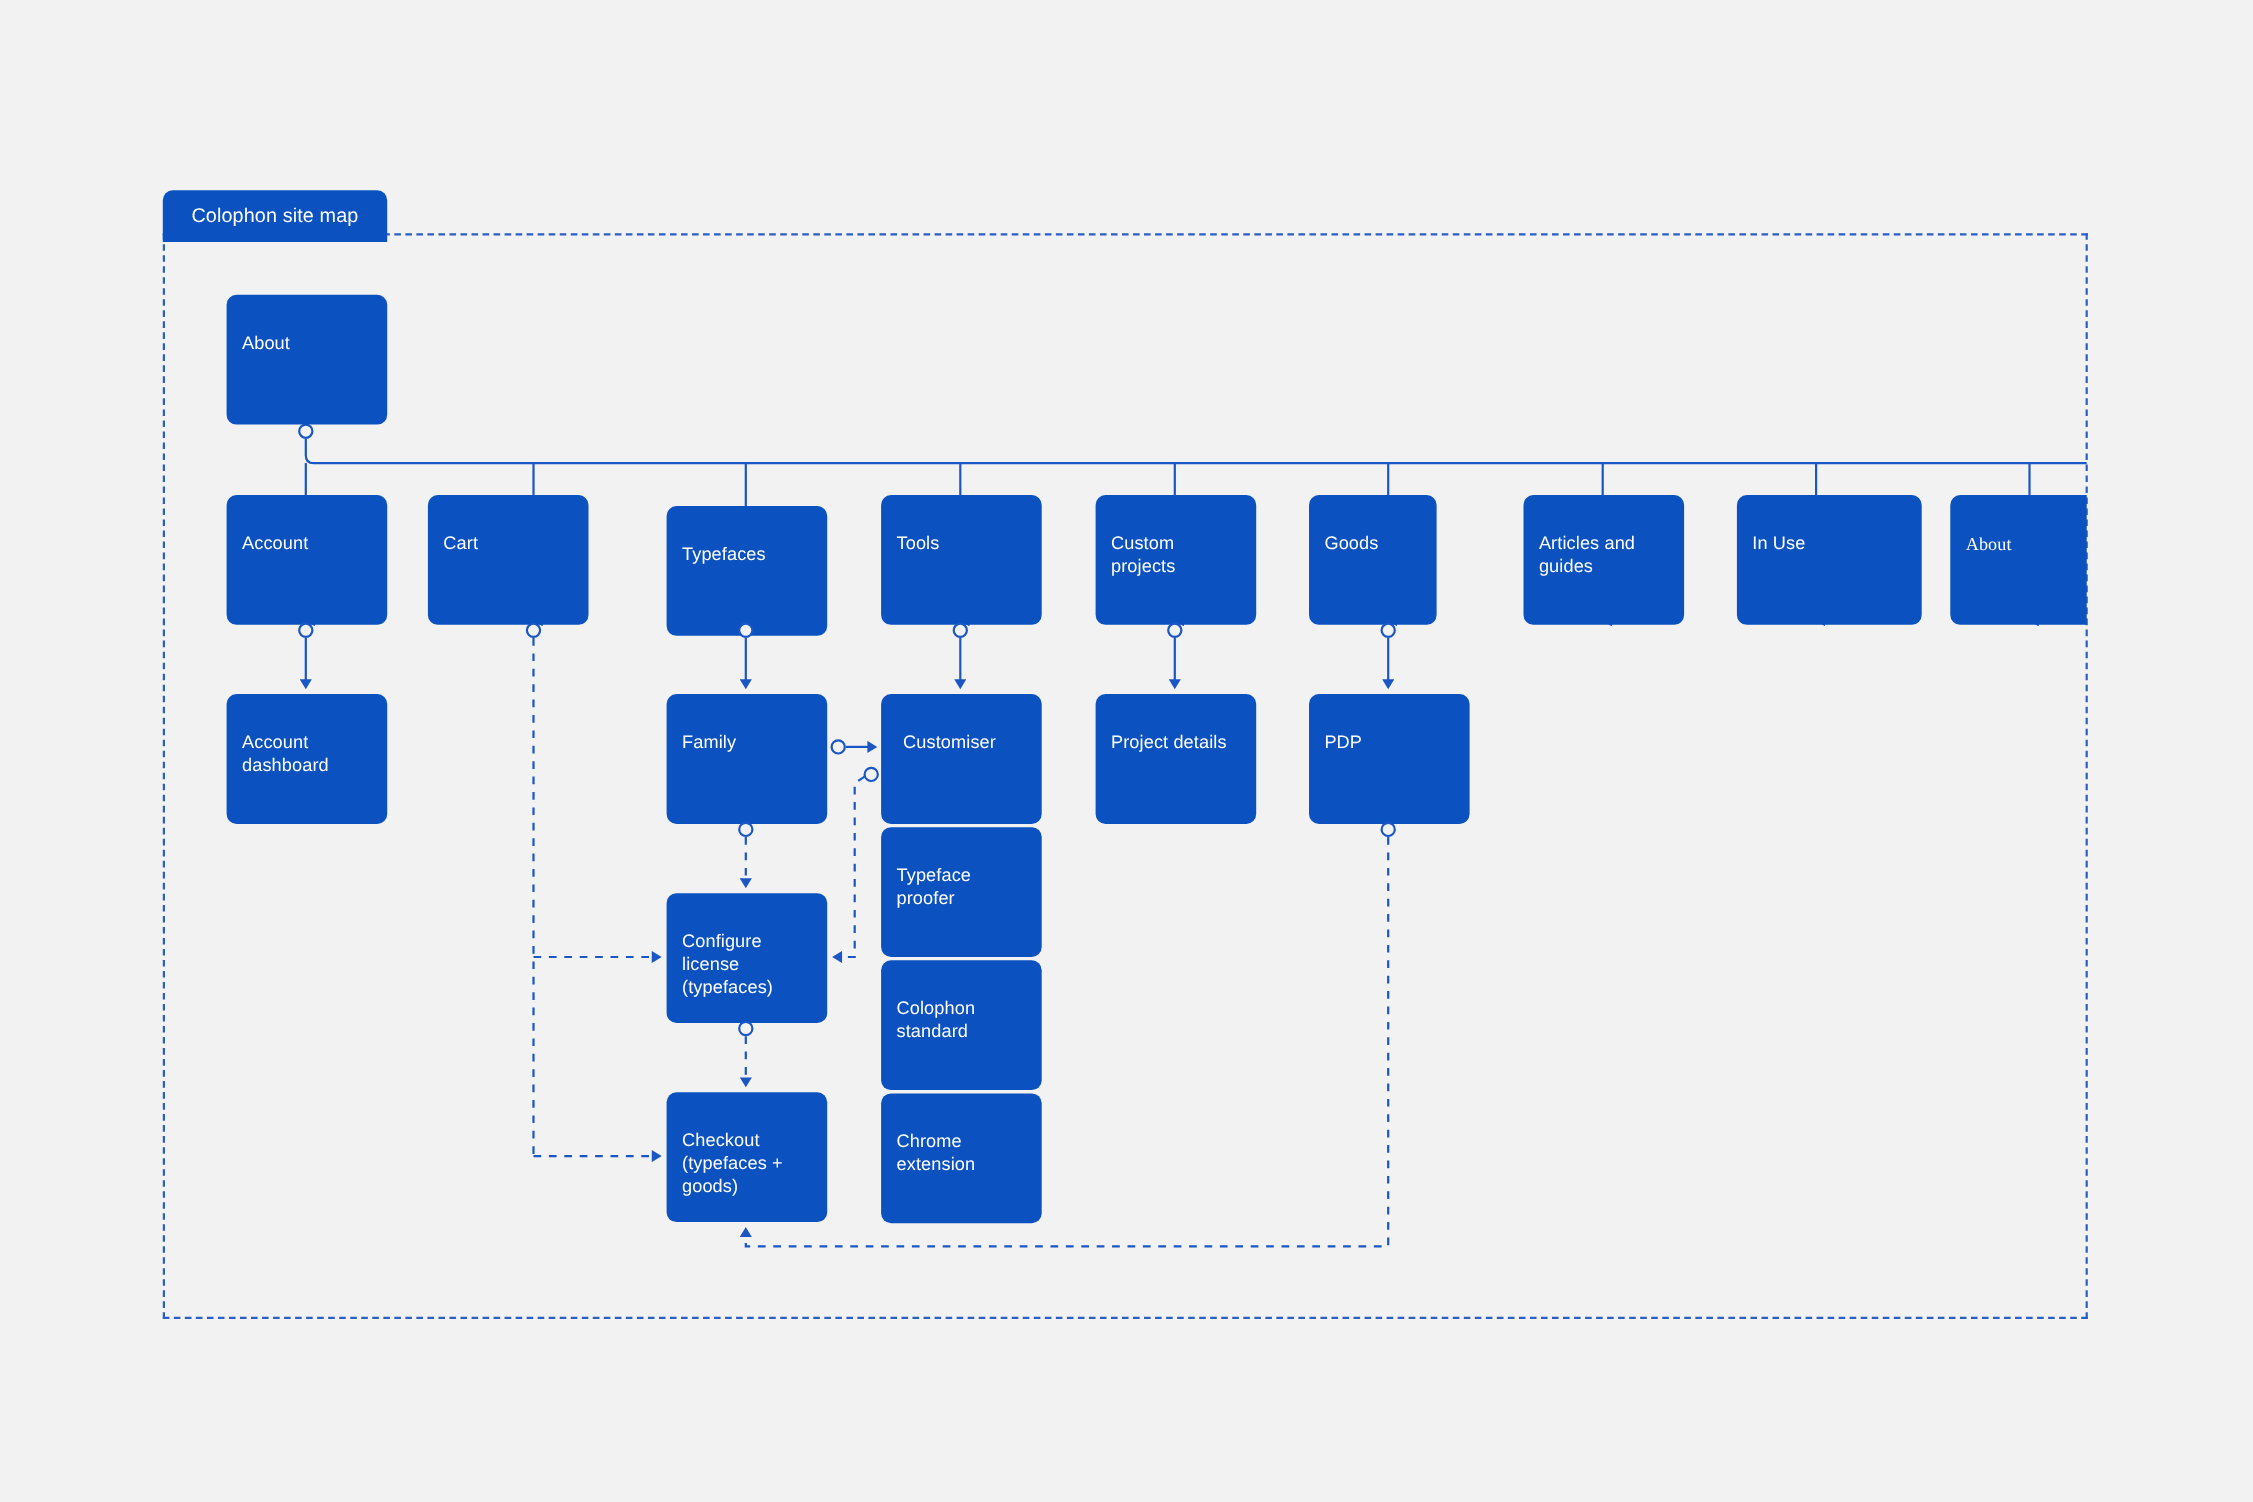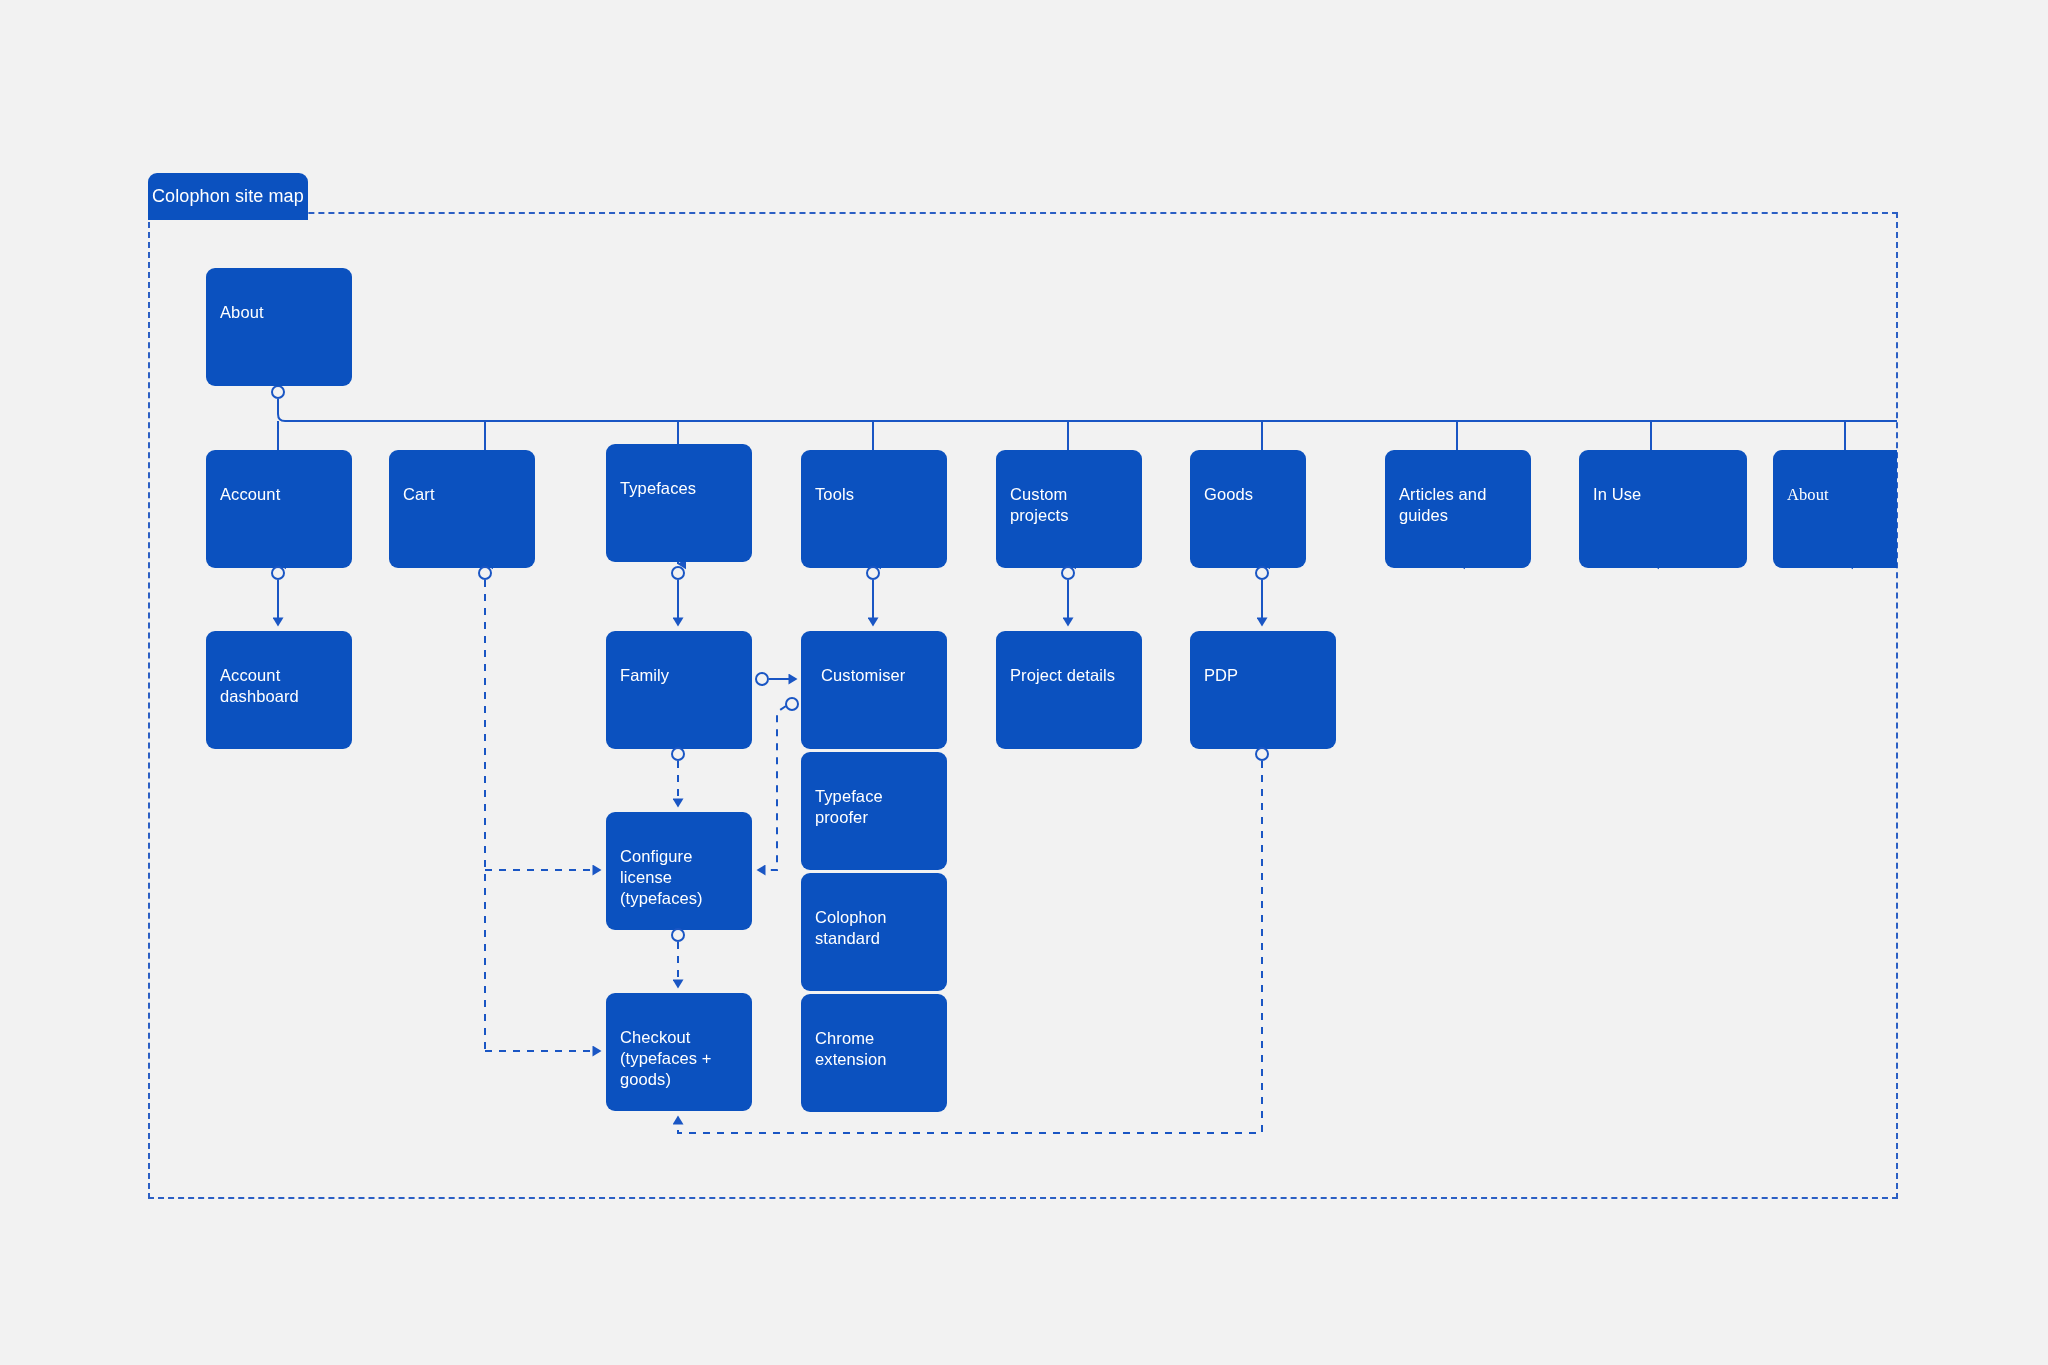--- a/index.html
+++ b/index.html
@@ -21,21 +21,21 @@
     height: 1365px;
     background: #f2f2f2;
   }
 
   
   #frame-title-tab {
     position: absolute;
     left: 148px;
     top: 173px;
     height: 47px;
-    padding: 0 4px;
+    padding: 0 26px;
     display: flex;
     align-items: center;
     background: #0B51BF;
     border-radius: 9px 9px 0 0;
     color: #ffffff;
     font-size: 18px;
     letter-spacing: .1px;
     white-space: nowrap;
     z-index: 6;
   }
@@ -136,21 +136,21 @@
     <div class="node" style="left:206px; top:268px; width:146px; height:118px;">
       <span>About</span>
     </div>
 
     <div class="node" style="left:206px; top:450px; width:146px; height:118px;">
       <span>Account</span>
     </div>
     <div class="node" style="left:389px; top:450px; width:146px; height:118px;">
       <span>Cart</span>
     </div>
-    <div class="node" style="left:606px; top:444px; width:146px; height:118px;">
+    <div class="node" style="left:606px; top:460px; width:146px; height:118px;">
       <span>Typefaces</span>
     </div>
     <div class="node" style="left:801px; top:450px; width:146px; height:118px;">
       <span>Tools</span>
     </div>
     <div class="node" style="left:996px; top:450px; width:146px; height:118px;">
       <span>Custom projects</span>
     </div>
     <div class="node" style="left:1190px; top:450px; width:116px; height:118px;">
       <span>Goods</span>

